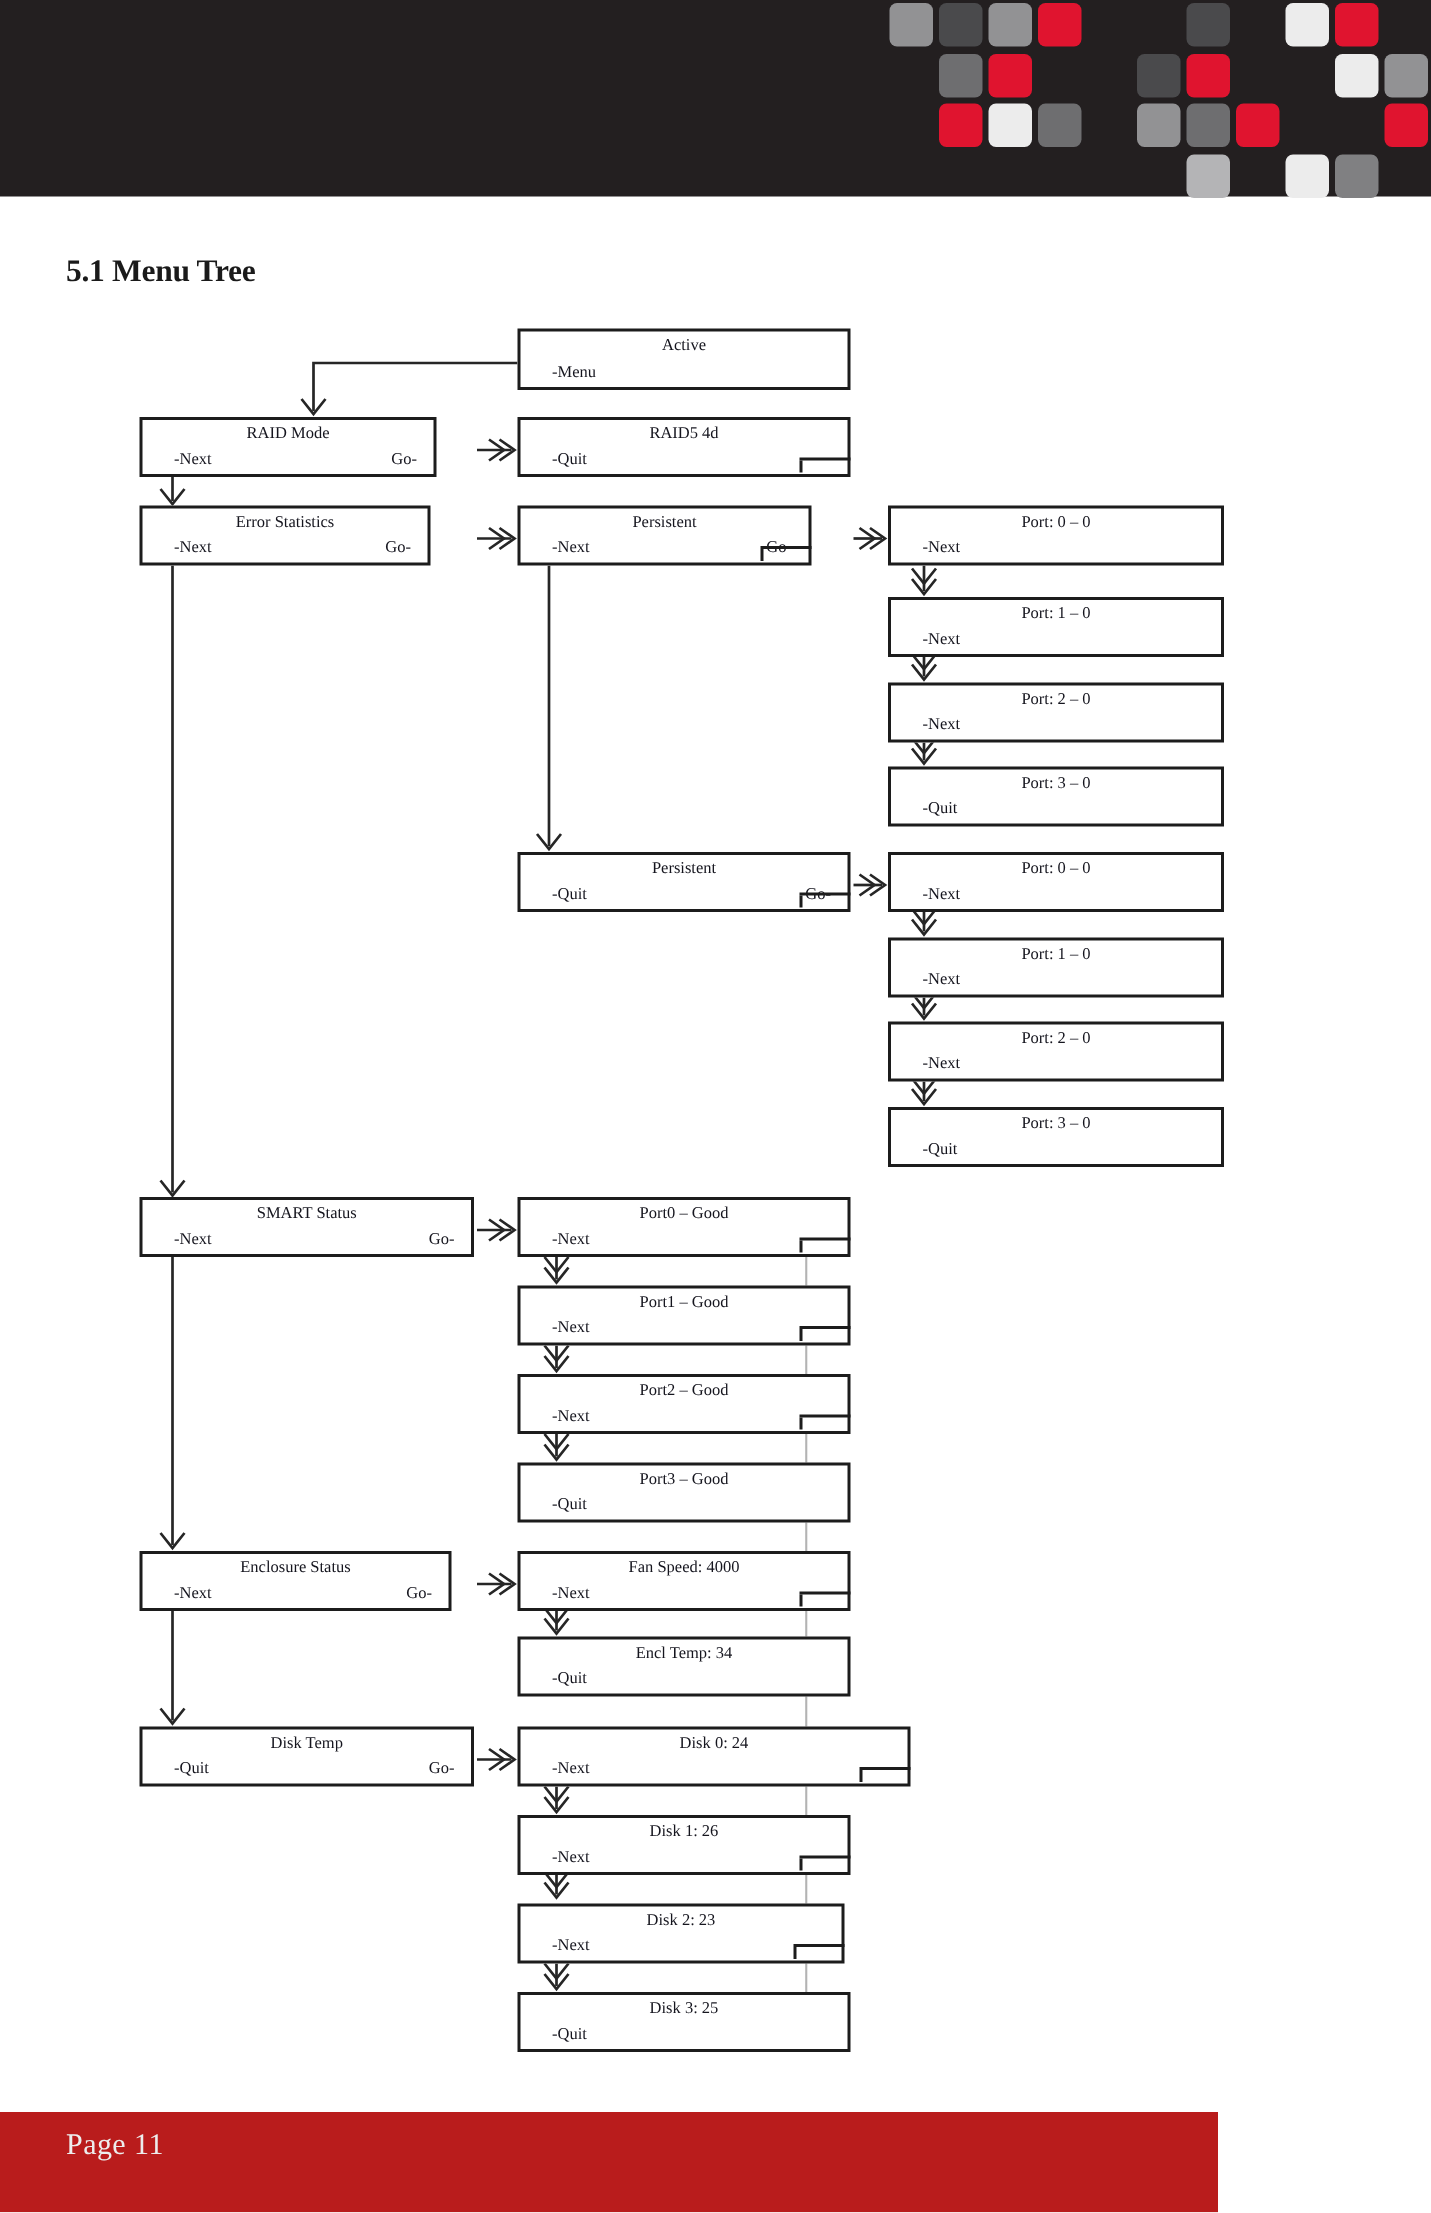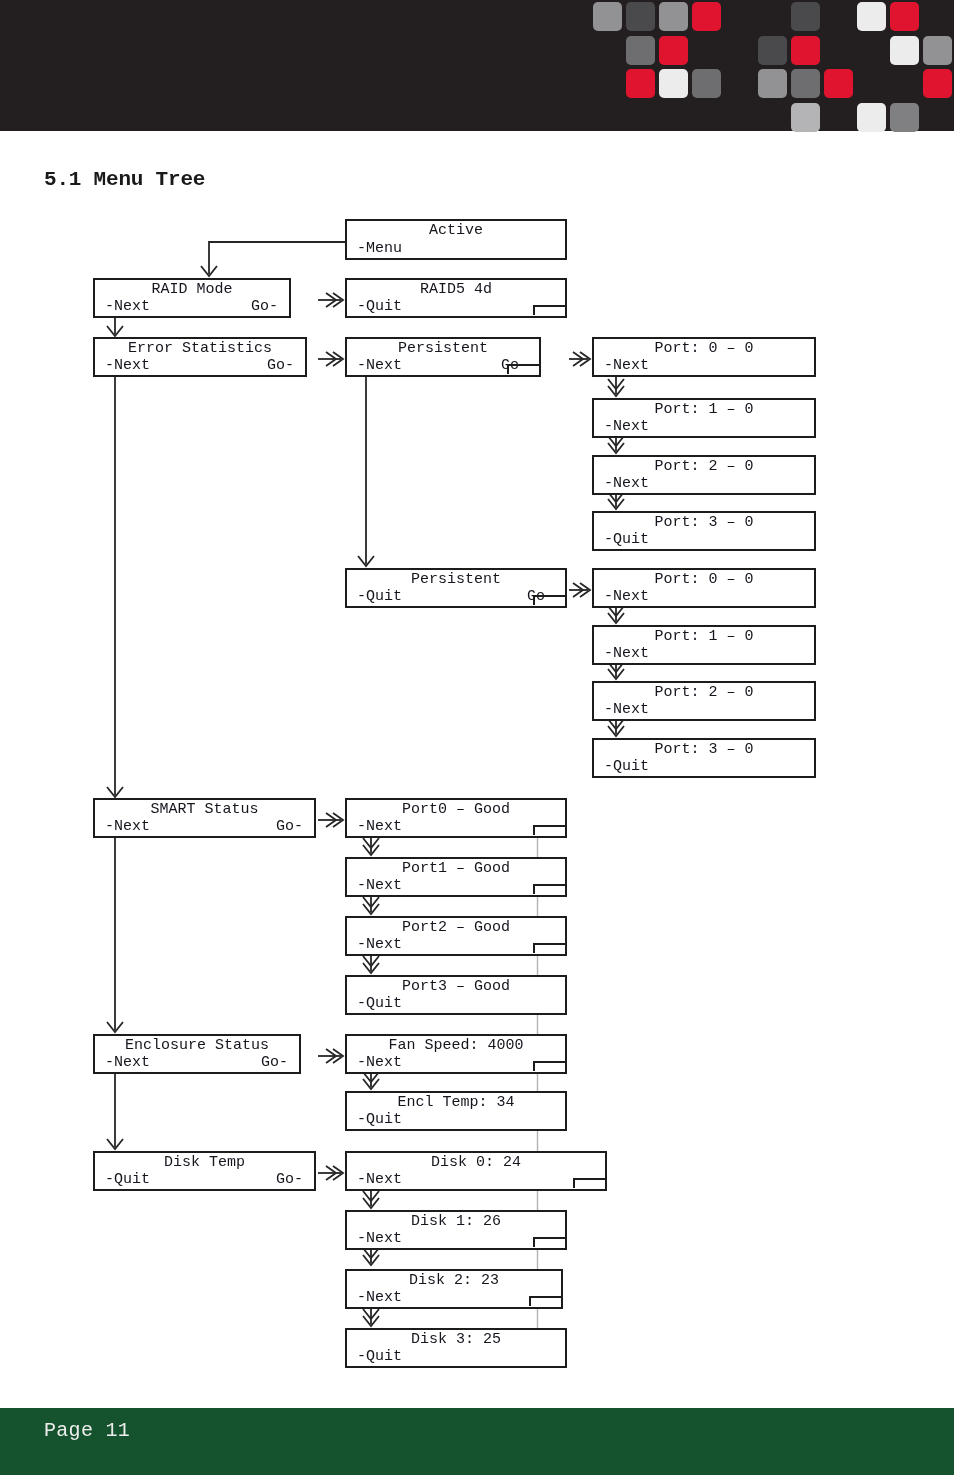--- a/index.html
+++ b/index.html
@@ -2,21 +2,21 @@
 <html><head>
 <meta charset="utf-8">
 <style>
   * { box-sizing: border-box; }
   html, body { margin: 0; padding: 0; background: #ffffff; }
   .page {
     position: relative;
     width: 954px;
     height: 1475px;
     background: #ffffff;
-    font-family: Liberation Mono, monospace;
+    font-family: Liberation Serif, serif;
     overflow: hidden;
   }
 
   
   .hdr {
     position: absolute;
     left: 0; top: 0;
     width: 954px; height: 131px;
     background: #231f20;
   }
@@ -43,31 +43,31 @@
     left: 0; top: 0;
     z-index: 1;
   }
   .node {
     position: absolute;
     height: 40px;
     background: #ffffff;
     border: 2px solid #1c1c1c;
     z-index: 2;
     color: #15151e;
-    font-size: 15px;
+    font-size: 11px;
   }
   .node .t {
     text-align: center;
     line-height: 17px;
     padding-top: 1px;
     white-space: nowrap;
   }
   .node .row {
     position: absolute;
-    left: 10px; right: 11px; bottom: 1px;
+    left: 21px; right: 11px; bottom: 1px;
     display: flex;
     justify-content: space-between;
     line-height: 17px;
     white-space: nowrap;
   }
   .notch {
     position: absolute;
     right: -2px; bottom: 3px;
     width: 34px; height: 8px;
     border-top: 2px solid #1c1c1c;
@@ -77,22 +77,22 @@
     position: absolute;
     left: 0; top: 0;
     width: 2px; height: 8px;
     background: #1c1c1c;
   }
 
   
   .ftr {
     position: absolute;
     left: 0; top: 1408px;
-    width: 954px; height: 67px;
-    background: #14532d;
+    width: 812px; height: 67px;
+    background: #b91c1c;
   }
   .ftr .pg {
     position: absolute;
     left: 44px; top: 11px;
     font-size: 20px;
     font-weight: 400;
     color: #ededed;
     letter-spacing: 0.3px;
   }
 </style>
@@ -225,21 +225,21 @@
     </div>
     <div class="node" style="left:345px;top:278px;width:222px">
       <div class="t">RAID5 4d</div>
       <div class="row">
           <span>-Quit</span>
           <span></span>
         </div>
       <i class="notch"></i>
     </div>
 
-    <div class="node" style="left:93px;top:337px;width:214px">
+    <div class="node" style="left:93px;top:337px;width:194px">
       <div class="t">Error Statistics</div>
       <div class="row">
           <span>-Next</span>
           <span>Go-</span>
         </div>
     </div>
     <div class="node" style="left:345px;top:337px;width:196px">
       <div class="t">Persistent</div>
       <div class="row">
           <span>-Next</span>

